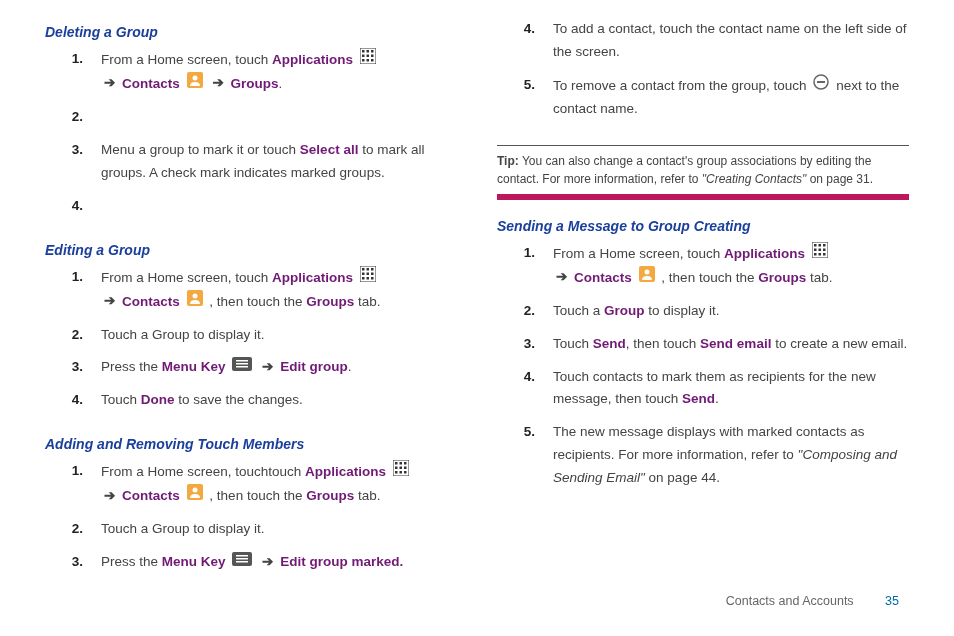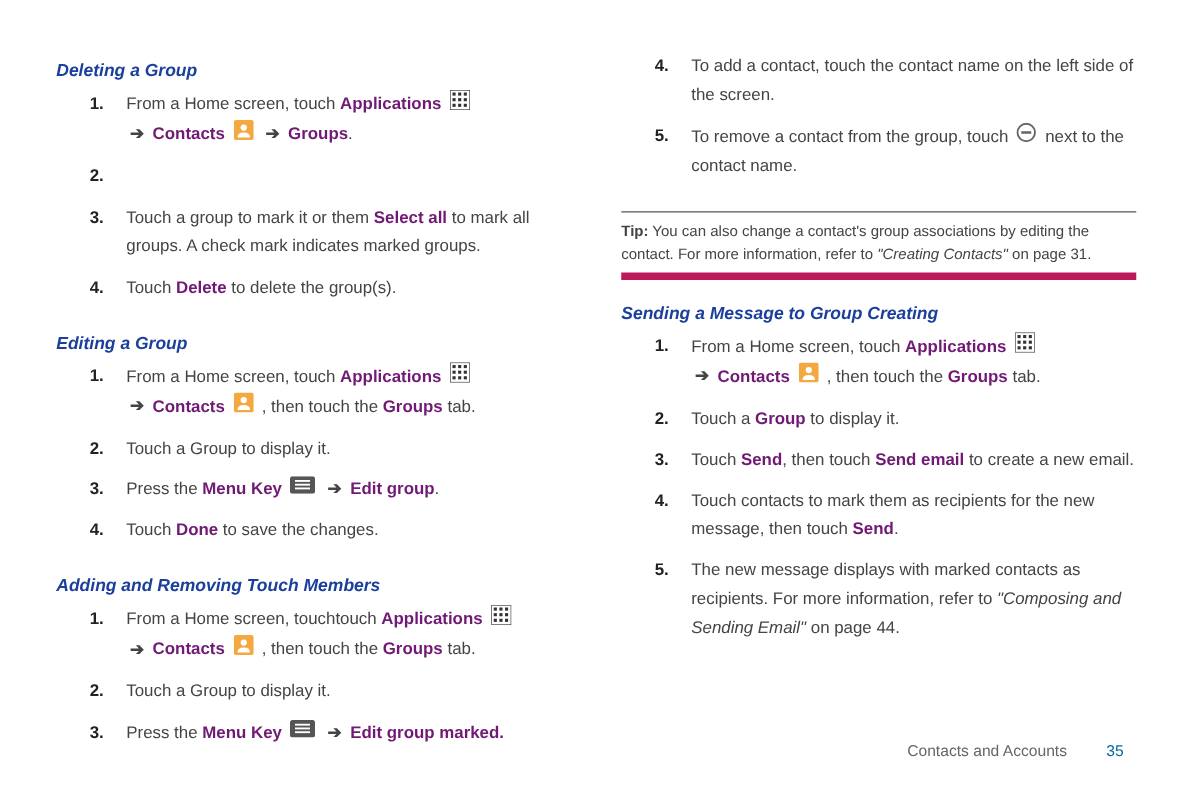--- a/index.html
+++ b/index.html
@@ -7,21 +7,21 @@
     padding: 0;
     font-family: Arial, Helvetica, sans-serif;
     background: #fff;
     color: #333;
     width: 954px;
     height: 636px;
     overflow: hidden;
   }
   .page {
     display: flex;
-    padding: 42px 45px 15px 45px;
+    padding: 18px 45px 15px 45px;
     gap: 40px;
     box-sizing: border-box;
     height: 580px;
   }
   .col {
     flex: 1;
     display: flex;
     flex-direction: column;
   }
   .heading {
@@ -115,28 +115,25 @@
               </svg></span>
           <span class="arrow">➔</span> <span class="b">Groups</span><span>.</span>
         </span>
       </li>
       <li>
         <span class="num">2.</span>
       </li>
       <li>
         <span class="num">3.</span>
         <span class="txt">
-          <span>Touch a group to mark it or them </span><span class="b">Select all</span><span> to mark all groups. A check mark indicates marked groups.</span>
+          <span>Menu a group to mark it or touch </span><span class="b">Select all</span><span> to mark all groups. A check mark indicates marked groups.</span>
         </span>
       </li>
       <li>
         <span class="num">4.</span>
-        <span class="txt">
-          <span>Touch </span><span class="b">Delete</span><span> to delete the group(s).</span>
-        </span>
       </li>
     </ol>
 
     <div class="heading">Editing a Group</div>
     <ol class="steps">
       <li>
         <span class="num">1.</span>
         <span class="txt">
           <span>From a Home screen, touch </span><span class="b">Applications</span>
           <span class="icon"><svg width="16" height="16">

